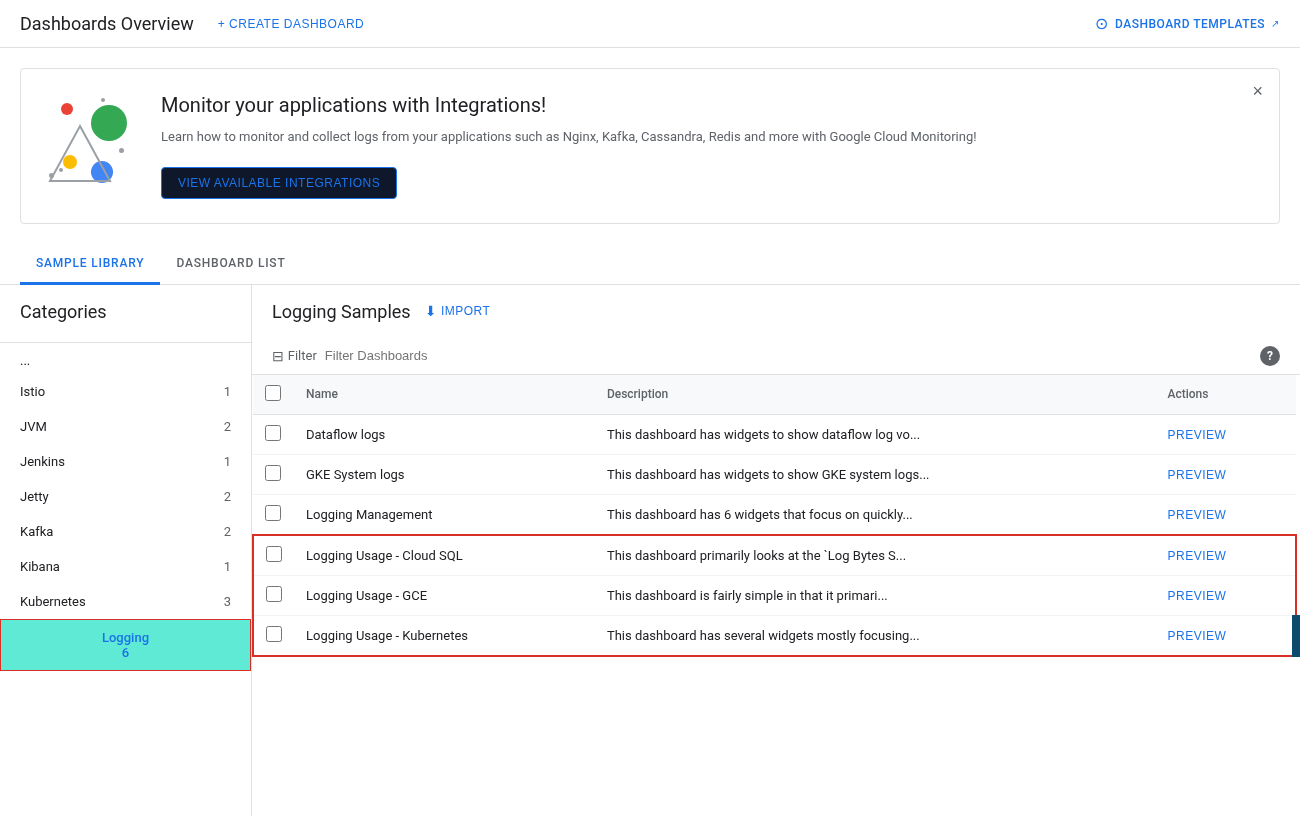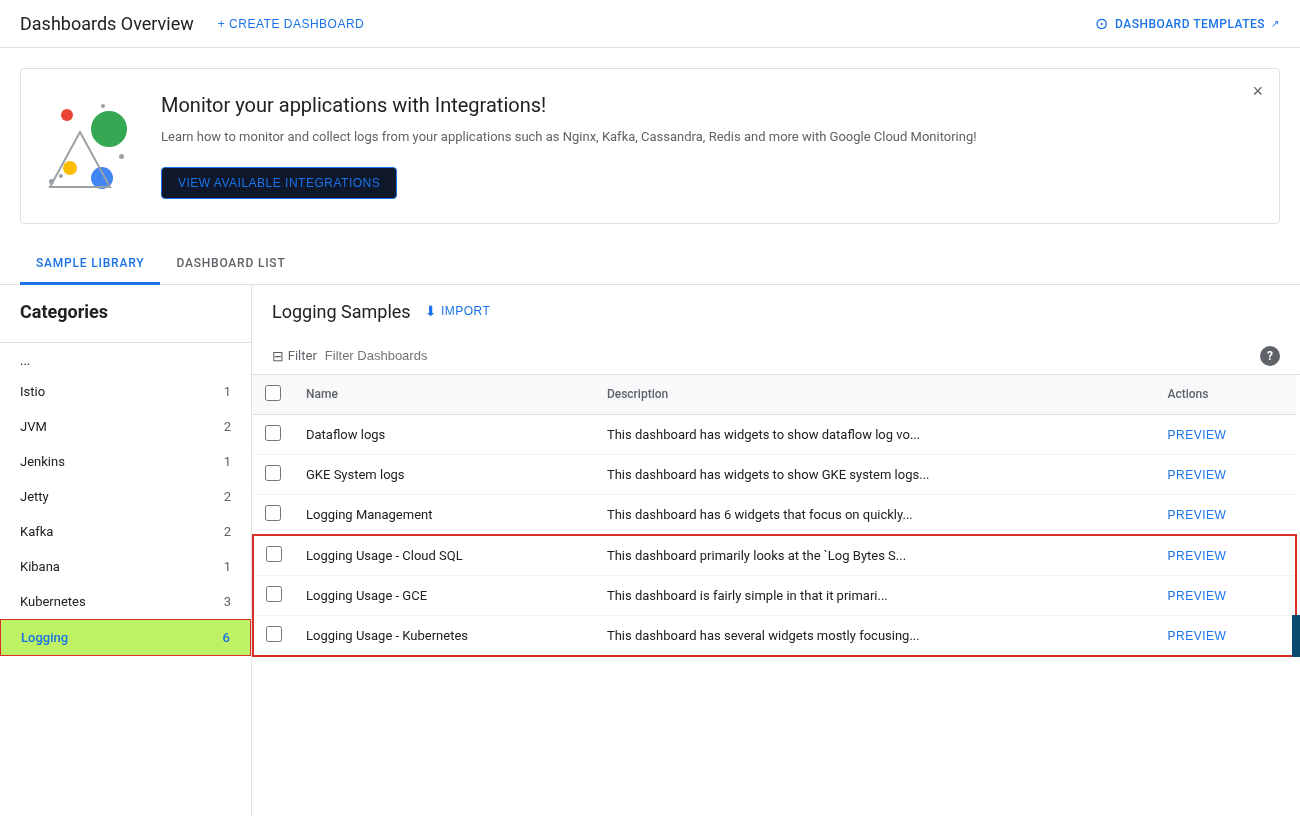--- a/index.html
+++ b/index.html
@@ -19,21 +19,21 @@
       text-decoration: none; cursor: pointer; border: none; background: none;
     }
     .header-right {
       margin-left: auto; display: flex; align-items: center; gap: 6px;
       color: #1a73e8; font-size: 12px; font-weight: 500; letter-spacing: 0.5px; cursor: pointer;
     }
 
     
     .banner {
       margin: 20px; border: 1px solid #e0e0e0; border-radius: 4px;
-      padding: 24px 24px 24px 20px; display: flex; align-items: flex-end; gap: 20px;
+      padding: 24px 24px 24px 20px; display: flex; align-items: flex-start; gap: 20px;
       position: relative;
     }
     .banner-illustration {
       width: 100px; height: 100px; flex-shrink: 0; position: relative;
     }
     .banner-content { flex: 1; }
     .banner-title { font-size: 20px; font-weight: 400; color: #202124; margin-bottom: 10px; }
     .banner-desc { font-size: 13px; color: #5f6368; line-height: 1.5; margin-bottom: 20px; max-width: 860px; }
     .banner-btn {
       border: 1px solid #1a73e8; color: #1a73e8; background: #0f172a;
@@ -57,27 +57,27 @@
     }
     .tab.active { color: #1a73e8; border-bottom-color: #1a73e8; }
 
     
     .main-content { display: flex; height: calc(816px - 48px - 170px - 48px); }
 
     
     .sidebar {
       width: 252px; border-right: 1px solid #e0e0e0; overflow-y: auto; flex-shrink: 0;
     }
-    .sidebar-header { padding: 16px 20px; font-size: 18px; font-weight: 700; color: #202124; }
+    .sidebar-header { padding: 16px 20px; font-size: 18px; font-weight: 400; color: #202124; }
     .filter-label { padding: 8px 20px; font-size: 12px; color: #5f6368; }
     .sidebar-item {
       display: flex; justify-content: space-between; align-items: center;
       padding: 10px 20px; font-size: 13px; cursor: pointer;
     }
-    .sidebar-item.active { background: #bef264; color: #1a73e8; font-weight: 500; border: 1px solid #d93025; }
+    .sidebar-item.active { background: #5eead4; color: #1a73e8; font-weight: 500; border: 1px solid #d93025; flex-direction: column; }
     .sidebar-item .count { color: #5f6368; font-size: 13px; }
     .sidebar-item.active .count { color: #1a73e8; }
     .sidebar-divider { border-bottom: 1px solid #e0e0e0; margin: 4px 0; }
     .sidebar-item.truncated { padding: 6px 20px; font-size: 13px; }
 
     
     .content-area { flex: 1; overflow: hidden; display: flex; flex-direction: column; }
     .content-header {
       display: flex; align-items: center; padding: 16px 20px; gap: 14px;
     }

